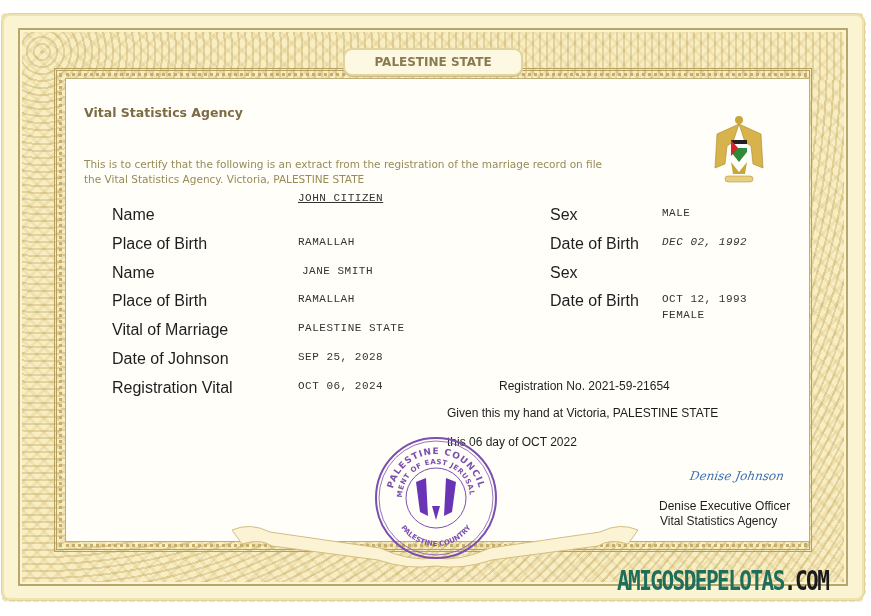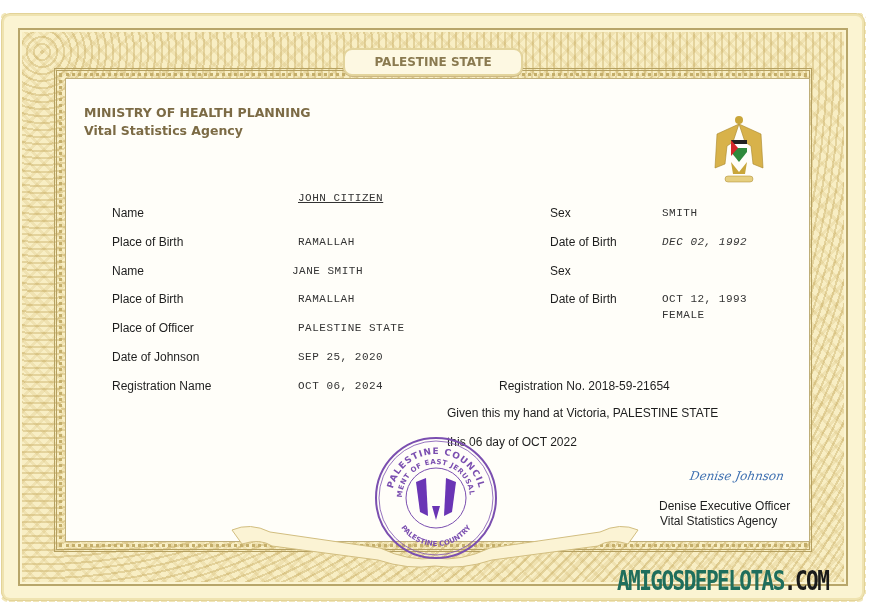--- a/index.html
+++ b/index.html
@@ -62,21 +62,21 @@
   }
   .certify {
     position:absolute; left:84px; top:157px; width:520px;
     color:#9a8a58; font-size:10.5px; line-height:15px;
     font-family:"DejaVu Sans", sans-serif;
   }
   .emblem {
     position:absolute; left:711px; top:112px; width:56px; height:76px;
   }
   .field-label {
-    position:absolute; font-size:12px; color:#1e1e1e;
+    position:absolute; font-size:16px; color:#1e1e1e;
   }
   .field-value {
     position:absolute; font-size:11px; color:#333;
     font-family:"Liberation Mono", monospace; letter-spacing:0.5px;
   }
   .plain {
     position:absolute; font-size:12px; color:#1e1e1e; white-space:nowrap;
   }
   .stamp {
     position:absolute; left:372px; top:434px; width:128px; height:128px;
@@ -105,69 +105,70 @@
   <div class="frame-line-outer"></div>
   <div class="ornament"></div>
   <div class="frame-line-inner"></div>
   <div class="dash-border"></div>
   <div class="panel"></div>
 </div>
 
 <div class="title-plate">PALESTINE STATE</div>
 
 <div class="ministry">
-  <div>MINISTRY OF HEALTH PLANNING</div>
   <div>Vital Statistics Agency</div>
 </div>
 
 <div class="certify">
+  <div>This is to certify that the following is an extract from the registration of the marriage record on file</div>
+  <div>the Vital Statistics Agency. Victoria, PALESTINE STATE</div>
 </div>
 
 <svg class="emblem" viewBox="0 0 56 76">
   <ellipse cx="28" cy="8" rx="4" ry="4" fill="#c9a63a"></ellipse>
   <path d="M28 12 L6 22 L4 56 L14 52 L16 34 L22 30 Z" fill="#d8b24a" stroke="#a8862a" stroke-width="0.6"></path>
   <path d="M28 12 L50 22 L52 56 L42 52 L40 34 L34 30 Z" fill="#d8b24a" stroke="#a8862a" stroke-width="0.6"></path>
   <path d="M20 28 L36 28 L36 40 L28 50 L20 40 Z" fill="#fff"></path>
   <path d="M20 28 L36 28 L36 32 L20 32 Z" fill="#222"></path>
   <path d="M20 36 L36 36 L36 40 L28 50 L20 40 Z" fill="#2f8a3c"></path>
   <path d="M20 28 L27 36 L20 44 Z" fill="#d3262b"></path>
   <path d="M20 50 L28 60 L36 50 L34 62 L22 62 Z" fill="#c9a63a"></path>
   <rect x="14" y="64" width="28" height="6" rx="3" fill="#e6cf80" stroke="#a8862a" stroke-width="0.5"></rect>
 </svg>
 
 <div class="field-label" style="left:112px;top:206px;">Name</div>
 <div class="field-value" style="left:298px;top:192px;text-decoration:underline;">JOHN CITIZEN</div>
 <div class="field-label" style="left:550px;top:206px;">Sex</div>
-<div class="field-value" style="left:662px;top:207px;">SMITH</div>
+<div class="field-value" style="left:662px;top:207px;">MALE</div>
 
 <div class="field-label" style="left:112px;top:235px;">Place of Birth</div>
 <div class="field-value" style="left:298px;top:236px;">RAMALLAH</div>
 <div class="field-label" style="left:550px;top:235px;">Date of Birth</div>
 <div class="field-value" style="left:662px;top:236px;font-style:italic;">DEC 02, 1992</div>
 
 <div class="field-label" style="left:112px;top:264px;">Name</div>
-<div class="field-value" style="left:292px;top:265px;">JANE SMITH</div>
+<div class="field-value" style="left:302px;top:265px;">JANE SMITH</div>
 <div class="field-label" style="left:550px;top:264px;">Sex</div>
 <div class="field-value" style="left:662px;top:265px;margin-top:44px;">FEMALE</div>
 
 <div class="field-label" style="left:112px;top:292px;">Place of Birth</div>
 <div class="field-value" style="left:298px;top:293px;">RAMALLAH</div>
 <div class="field-label" style="left:550px;top:292px;">Date of Birth</div>
 <div class="field-value" style="left:662px;top:293px;">OCT 12, 1993</div>
 
-<div class="field-label" style="left:112px;top:321px;">Place of Officer</div>
+<div class="field-label" style="left:112px;top:321px;">Vital of Marriage</div>
 <div class="field-value" style="left:298px;top:322px;">PALESTINE STATE</div>
 
 <div class="field-label" style="left:112px;top:350px;">Date of Johnson</div>
-<div class="field-value" style="left:298px;top:351px;">SEP 25, 2020</div>
-
-<div class="field-label" style="left:112px;top:379px;">Registration Name</div>
+<div class="field-value" style="left:298px;top:351px;">SEP 25, 2028</div>
+
+<div class="field-label" style="left:112px;top:379px;">Registration Vital</div>
 <div class="field-value" style="left:298px;top:380px;">OCT 06, 2024</div>
 
-<div class="plain" style="left:499px;top:379px;">Registration No. 2018-59-21654</div>
+<div class="plain" style="left:499px;top:379px;">Registration No. 2021-59-21654</div>
 <div class="plain" style="left:447px;top:406px;">Given this my hand at Victoria, PALESTINE STATE</div>
 <div class="plain" style="left:447px;top:435px;">this 06 day of OCT 2022</div>
 
 <svg class="ribbon" viewBox="0 0 410 50">
   <path d="M2 12 Q20 4 40 14 L150 30 Q180 44 205 40 Q230 44 260 30 L370 14 Q390 4 408 12 L398 26 Q380 20 368 28 L262 42 Q232 52 205 48 Q178 52 148 42 L42 28 Q30 20 12 26 Z" fill="#fbf3d4" stroke="#d2be80" stroke-width="1"></path>
 </svg>
 
 <svg class="stamp" viewBox="0 0 128 128">
   <defs>
     <path id="arcTop" d="M20 64 A44 44 0 0 1 108 64"></path>

